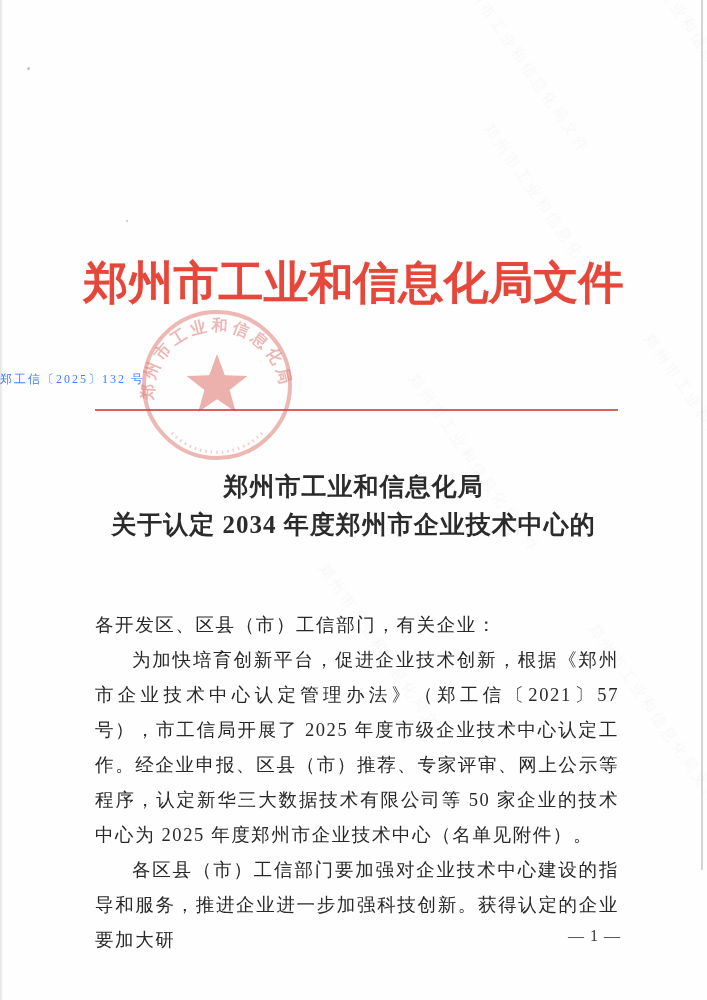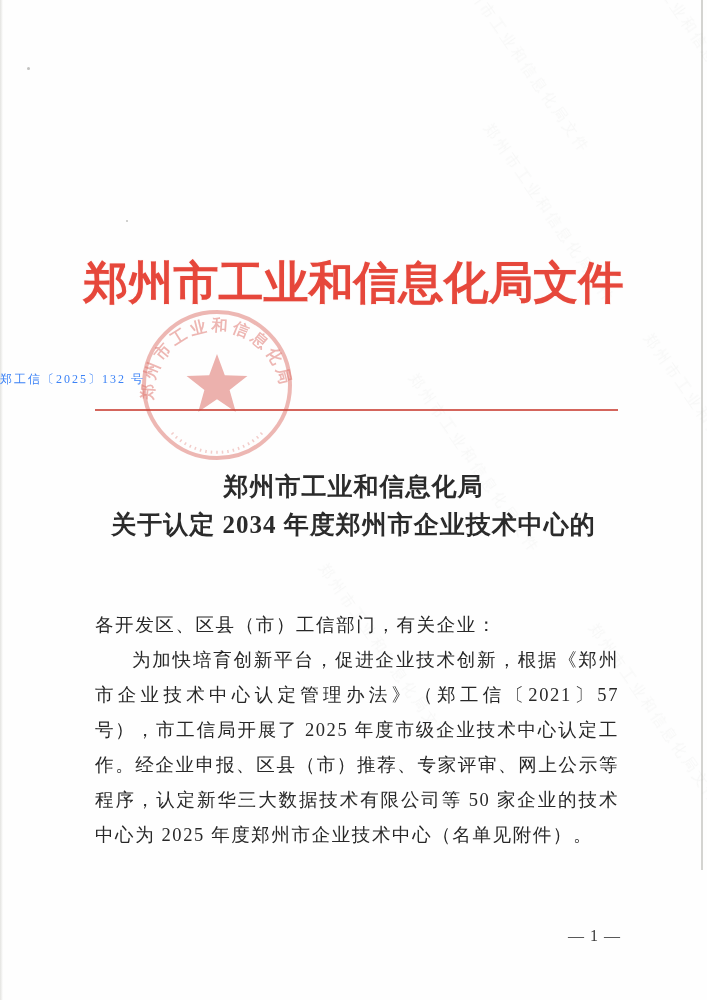--- a/index.html
+++ b/index.html
@@ -115,17 +115,18 @@
   <div class="red-rule"></div>
 
   <div class="title-block">
     <div>郑州市工业和信息化局</div>
     <div>关于认定 2034 年度郑州市企业技术中心的</div>
   </div>
 
   <div class="body-text">
     <p class="salutation">各开发区、区县（市）工信部门，有关企业：</p>
     <p>为加快培育创新平台，促进企业技术创新，根据《郑州市企业技术中心认定管理办法》（郑工信〔2021〕57 号），市工信局开展了 2025 年度市级企业技术中心认定工作。经企业申报、区县（市）推荐、专家评审、网上公示等程序，认定新华三大数据技术有限公司等 50 家企业的技术中心为 2025 年度郑州市企业技术中心（名单见附件）。</p>
+    <p>各区县（市）工信部门要加强对企业技术中心建设的指导和服务，推进企业进一步加强科技创新。获得认定的企业要加大研</p>
   </div>
 
   <div class="page-number">— 1 —</div>
 
 </div>
 
 </body></html>

